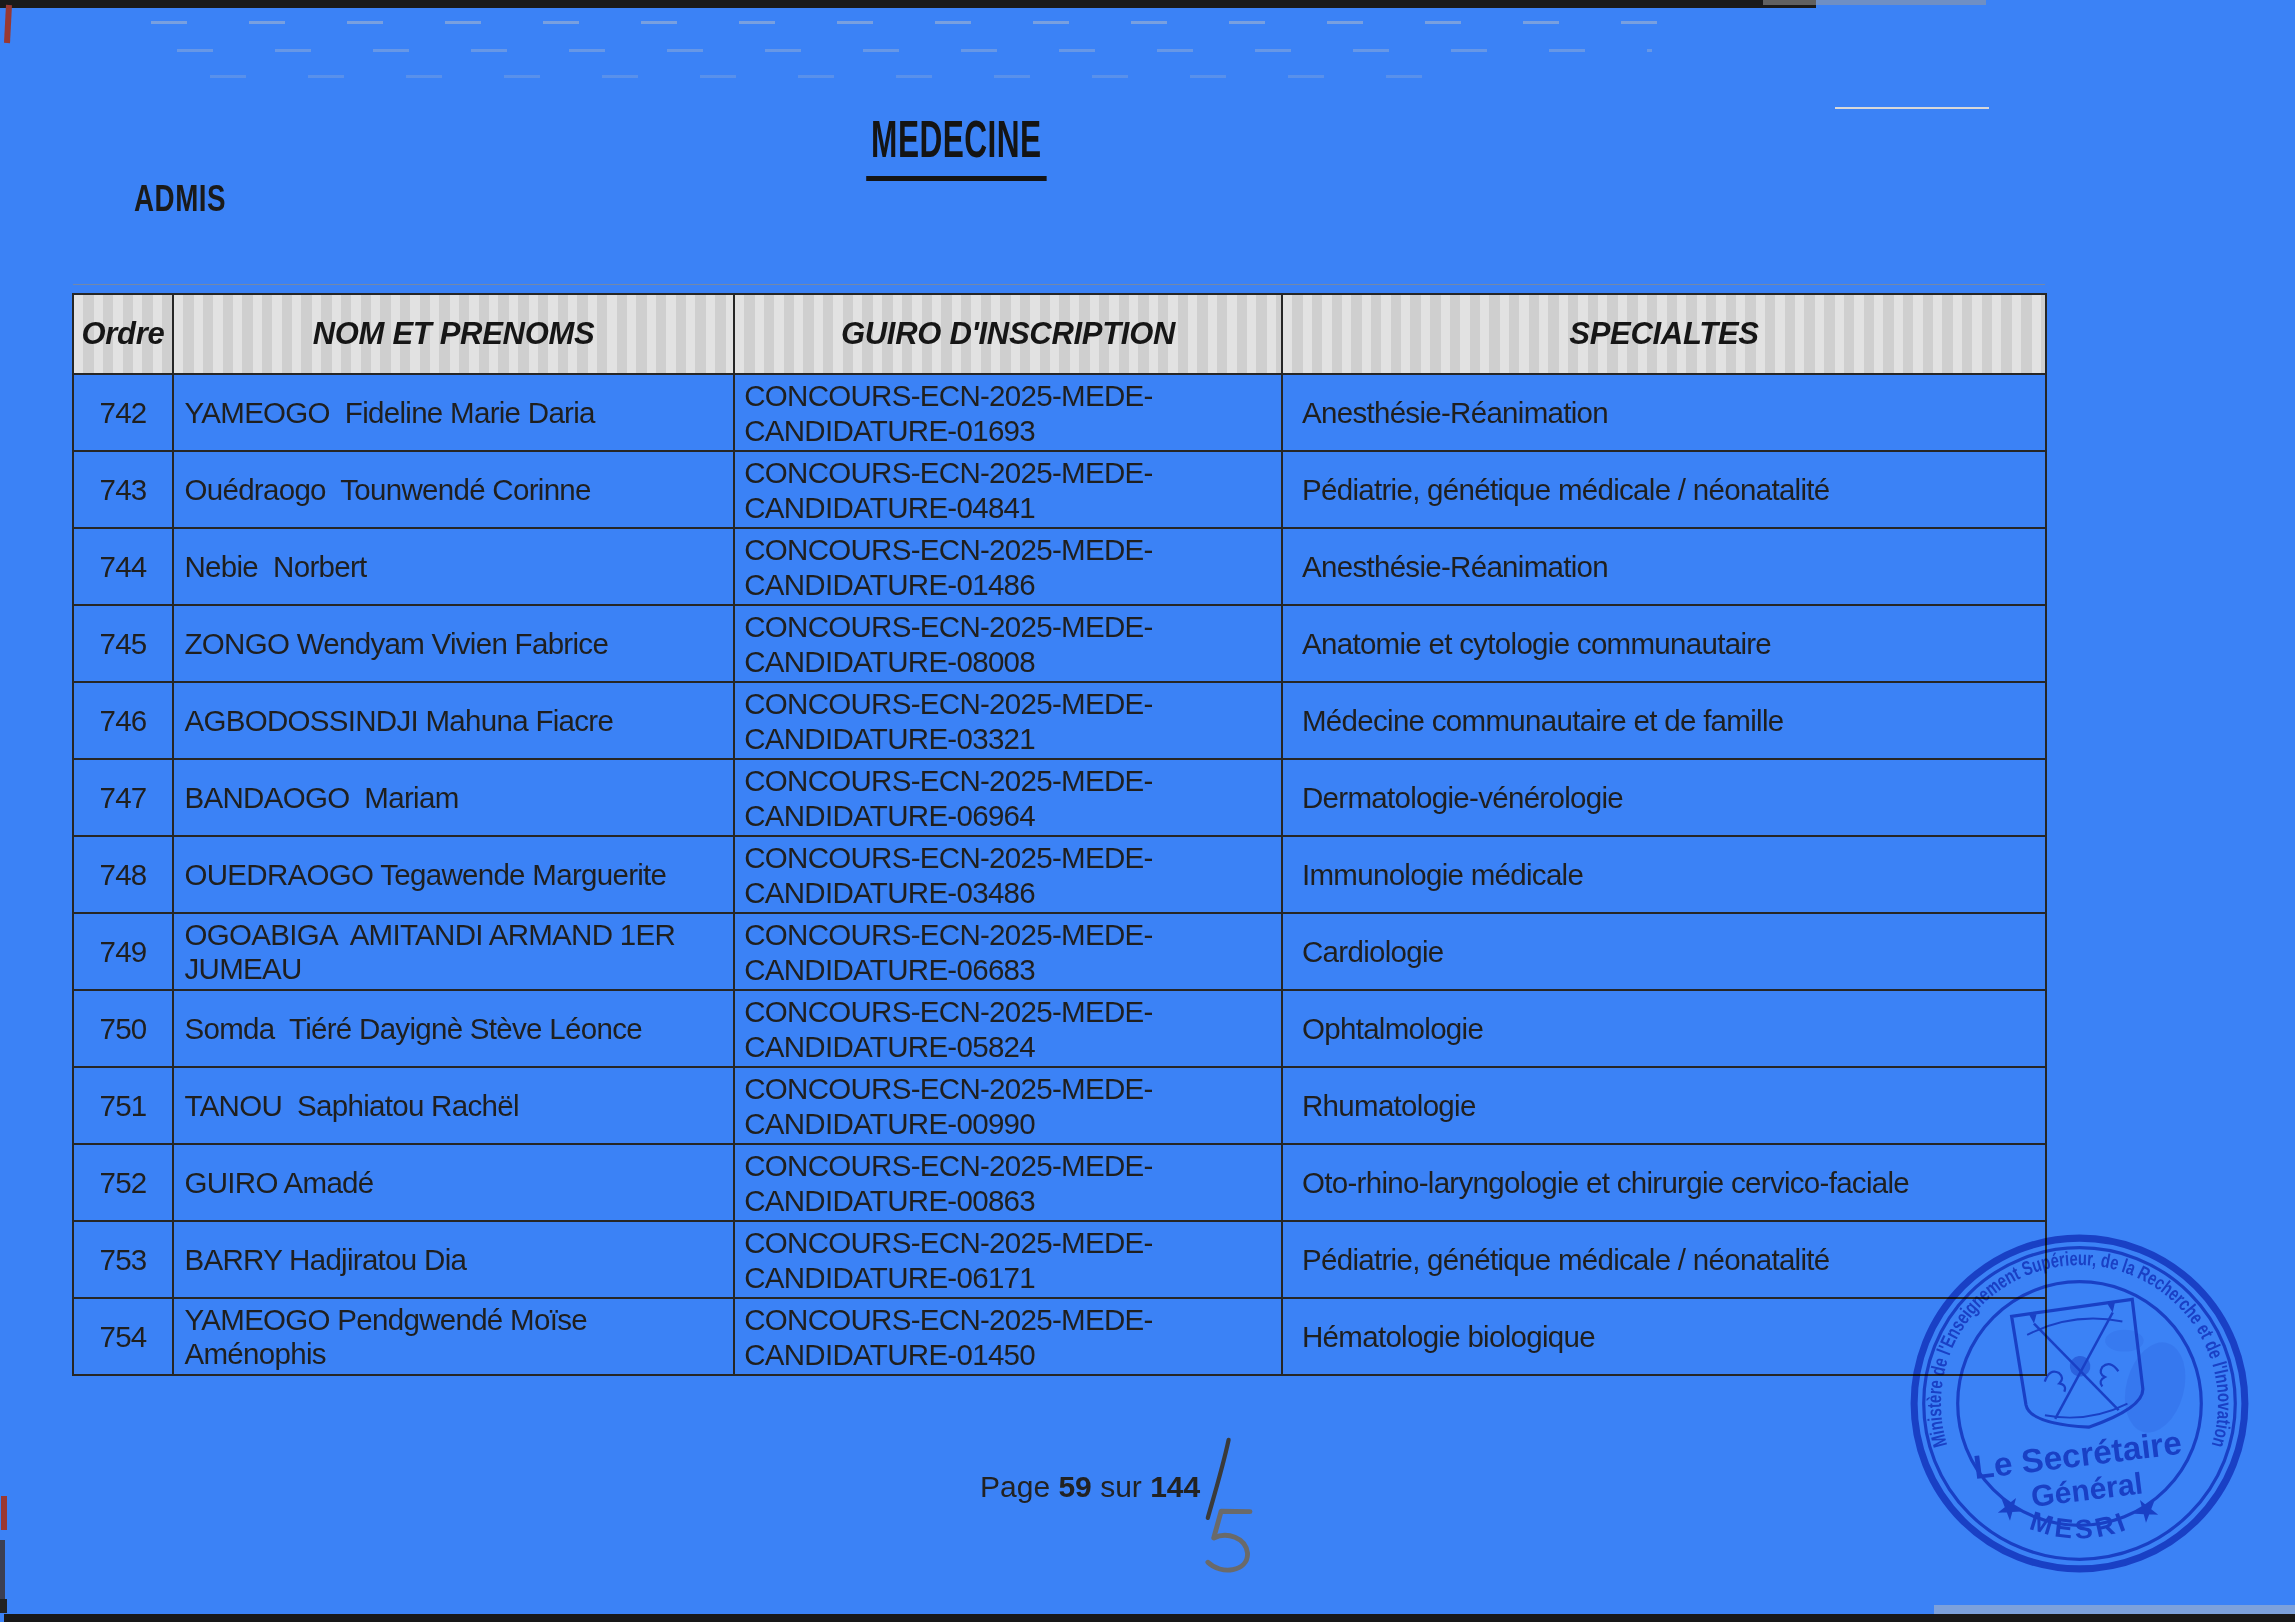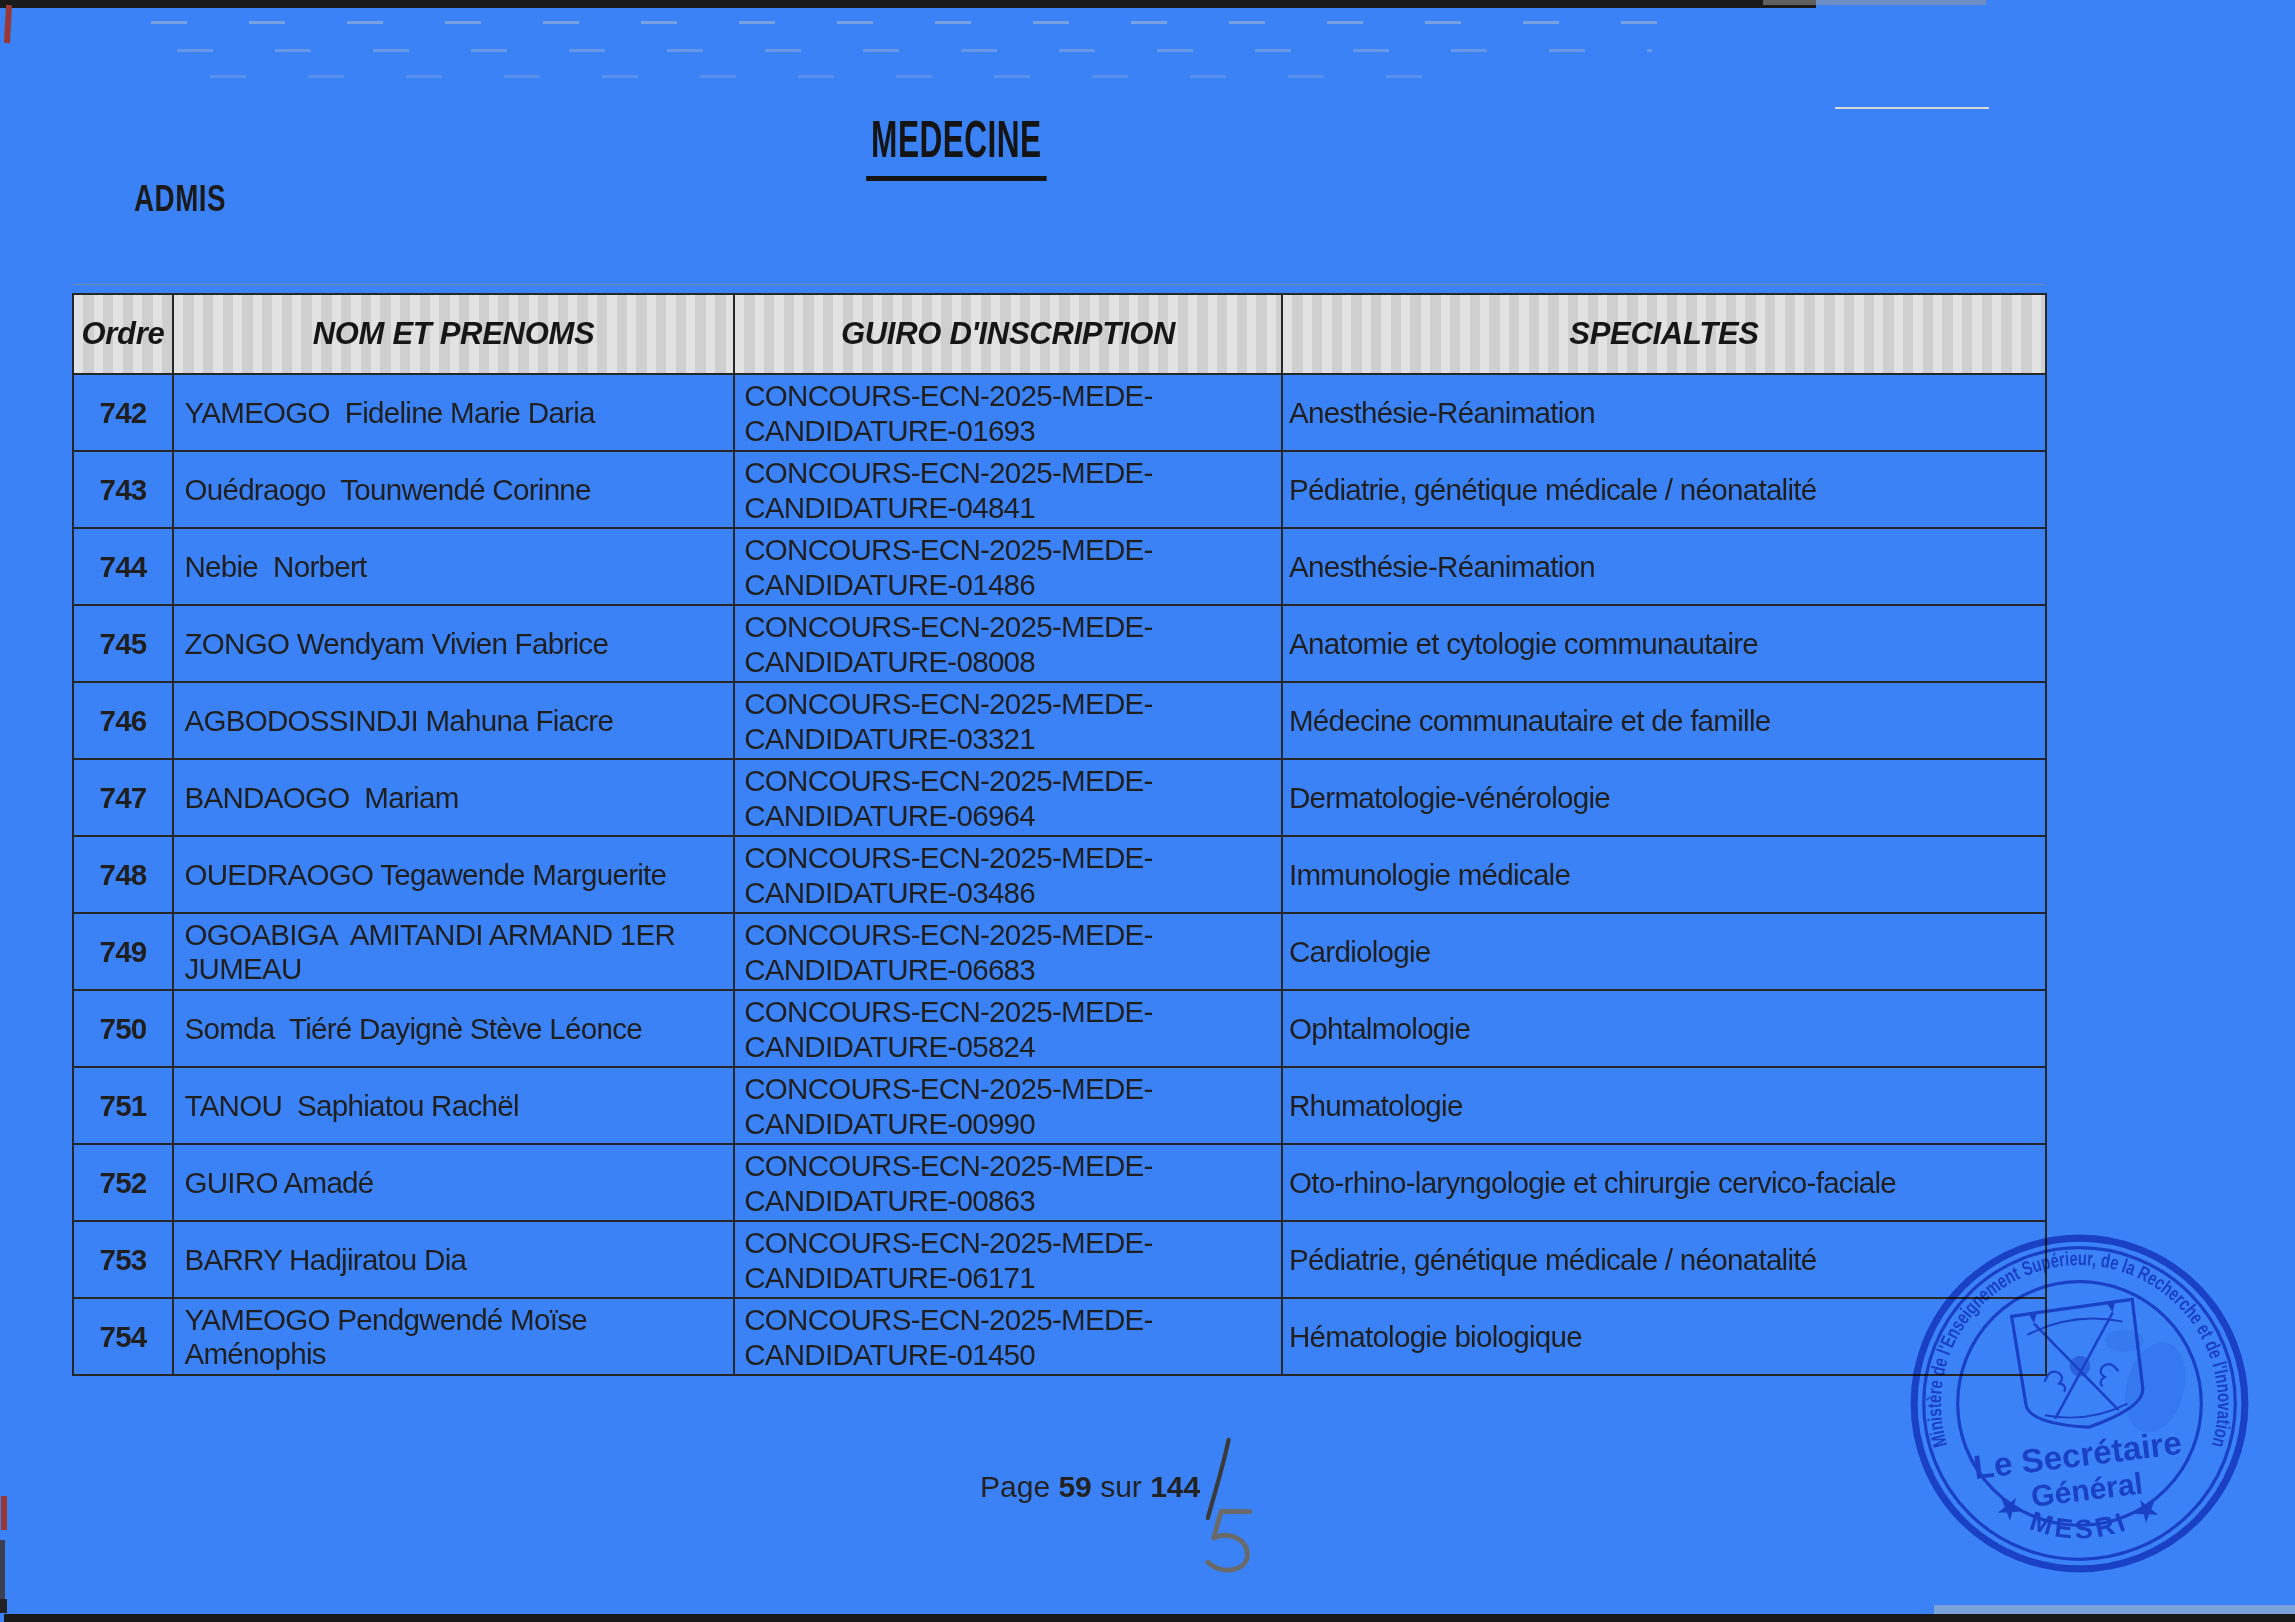--- a/index.html
+++ b/index.html
@@ -53,24 +53,24 @@
     margin-top:8px;
   }
   table.results th{
     height:76px;
     background:#d7d7d7;
     background-image:repeating-linear-gradient(90deg,rgba(255,255,255,.28) 0 9.2px,rgba(0,0,0,.035) 9.2px 19.7px);
     font-style:italic;font-weight:bold;font-size:31px;color:#161616;
     text-align:center;letter-spacing:-0.3px;
   }
   table.results td{height:73px;font-size:29.5px;letter-spacing:-0.7px;color:#1f1f1f;}
-  td.c-ordre{text-align:center;font-weight:bold;}
+  td.c-ordre{text-align:center;}
   td.c-nom{padding-left:10.5px;white-space:pre-wrap;font-size:30px;line-height:34px;}
   td.c-num{padding-left:9.2px;line-height:35px;border-radius:30px;}
-  td.c-spec{padding-left:6px;font-size:30px;line-height:34px;}
+  td.c-spec{padding-left:19px;font-size:30px;line-height:34px;}
   
   .footer{
     position:absolute;top:1470px;left:980px;width:328px;
     font-size:30px;color:#222;letter-spacing:0;
   }
   .footer .b{font-weight:bold;}
   .slash-svg{position:absolute;left:1200px;top:1437px;}
   .hand-five-svg{position:absolute;left:1205px;top:1505px;transform:rotate(6deg);}
   
   .stamp{

